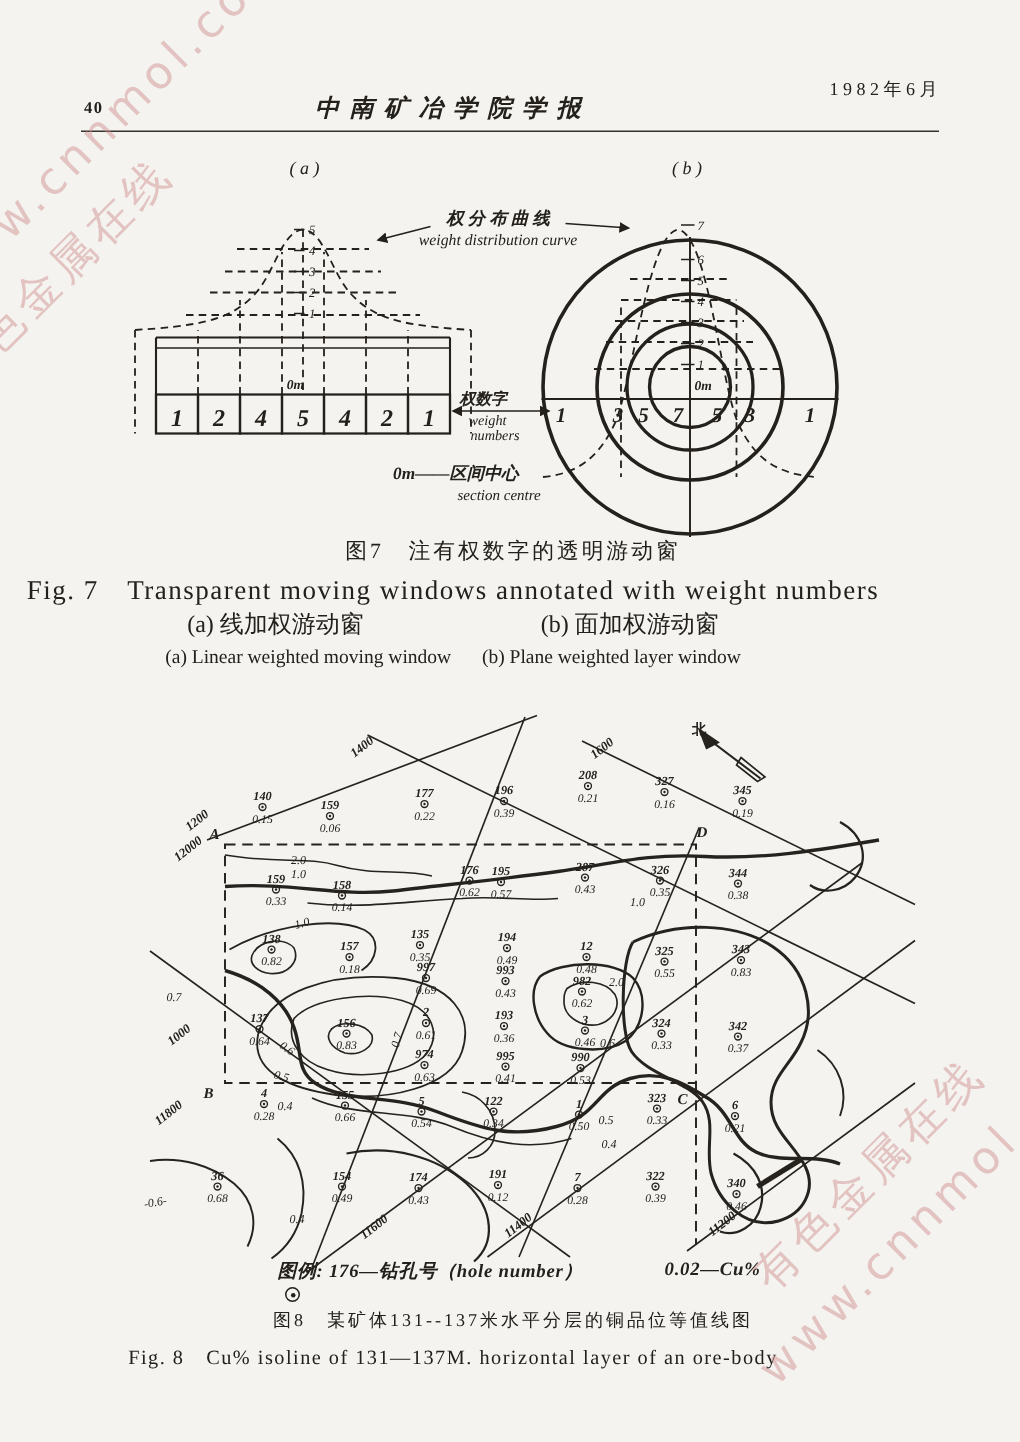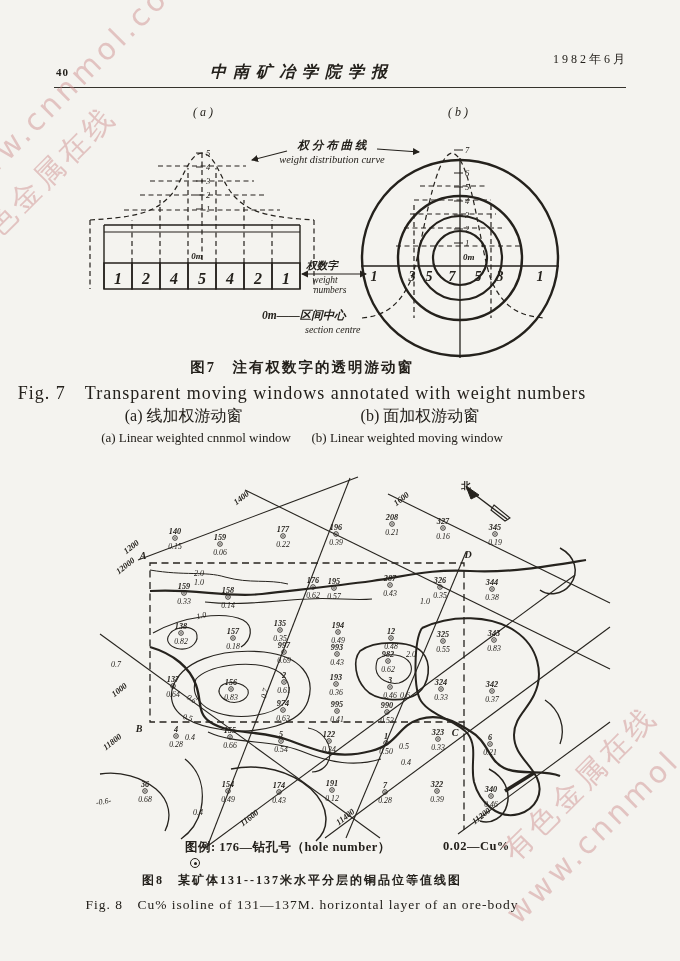--- a/index.html
+++ b/index.html
@@ -11,23 +11,23 @@
       font-family:"DejaVu Sans",sans-serif;font-size:30px;letter-spacing:4px;
       color:rgba(205,138,138,.45);line-height:1.55;z-index:5;pointer-events:none;}
   #hdr-rule{left:54px;width:572px;top:87px;border-top:1.6px solid #35322c;height:0;}
   #pg-num{left:56px;top:66px;font-size:11px;font-weight:bold;letter-spacing:1px;}
   #j-title{top:62px;font-size:16px;font-weight:bold;font-style:italic;letter-spacing:7px;}
   #j-date{right:52px;top:51px;font-size:12px;letter-spacing:3px;position:absolute;}
   svg{position:absolute;overflow:visible;}
   svg text{font-family:"Liberation Serif","DejaVu Serif",serif;fill:#24211c;}
   .hand{font-style:italic;}
   .b{font-weight:bold;}
-  .cap-cn{font-weight:bold;font-size:14.5px;letter-spacing:2px;}
+  .cap-cn{font-weight:normal;font-size:14.5px;letter-spacing:2px;margin-left:40px;}
   .cap-en{font-size:18px;letter-spacing:1px;}
-  .legend-txt{font-size:12.5px;font-weight:bold;letter-spacing:.5px;}
+  .legend-txt{font-size:12.5px;font-weight:bold;letter-spacing:.5px;font-style:italic;}
   #hole-sym{width:8px;height:8px;border:1.3px solid #24211c;border-radius:50%;}
   #hole-sym::after{content:"";display:block;width:3px;height:3px;border-radius:50%;
                    background:#24211c;margin:2.5px auto;}
 </style>
 </head>
 <body>
 
 <div class="wm" id="wm-top" style="left:-70px;top:52px;">
   <div>www.cnnmol.com</div>
   <div style="margin-left:-38px">有色金属在线</div>
@@ -167,23 +167,23 @@
 </svg>
 
 <div class="abs ctr cap-cn" style="top:358px;">图7　注有权数字的透明游动窗</div>
 <div class="abs ctr cap-en" style="top:381px;">Fig. 7　Transparent moving windows annotated with weight numbers</div>
 <div class="abs ctr" style="top:406px;font-size:16px;">
   <span>(a) 线加权游动窗</span>
   <span style="display:inline-block;width:110px;"></span>
   <span>(b) 面加权游动窗</span>
 </div>
 <div class="abs ctr" style="top:430px;font-size:13px;">
-  <span>(a) Linear weighted cnnmol window</span>
+  <span>(a) Linear weighted moving window</span>
   <span style="display:inline-block;width:14px;"></span>
-  <span>(b) Linear weighted moving window</span>
+  <span>(b) Plane weighted layer window</span>
 </div>
 
 <svg id="fig8" viewBox="85 465 540 375" style="left:85px;top:465px;width:540px;height:375px;">
   <g stroke="#26231e" fill="none">
 
     <g stroke-width="1.1">
       <line x1="138" y1="560" x2="358" y2="477"></line>
       <line x1="245" y1="490" x2="610" y2="669"></line>
       <line x1="388" y1="494" x2="610" y2="603"></line>
       <line x1="100" y1="634" x2="380" y2="838"></line>

